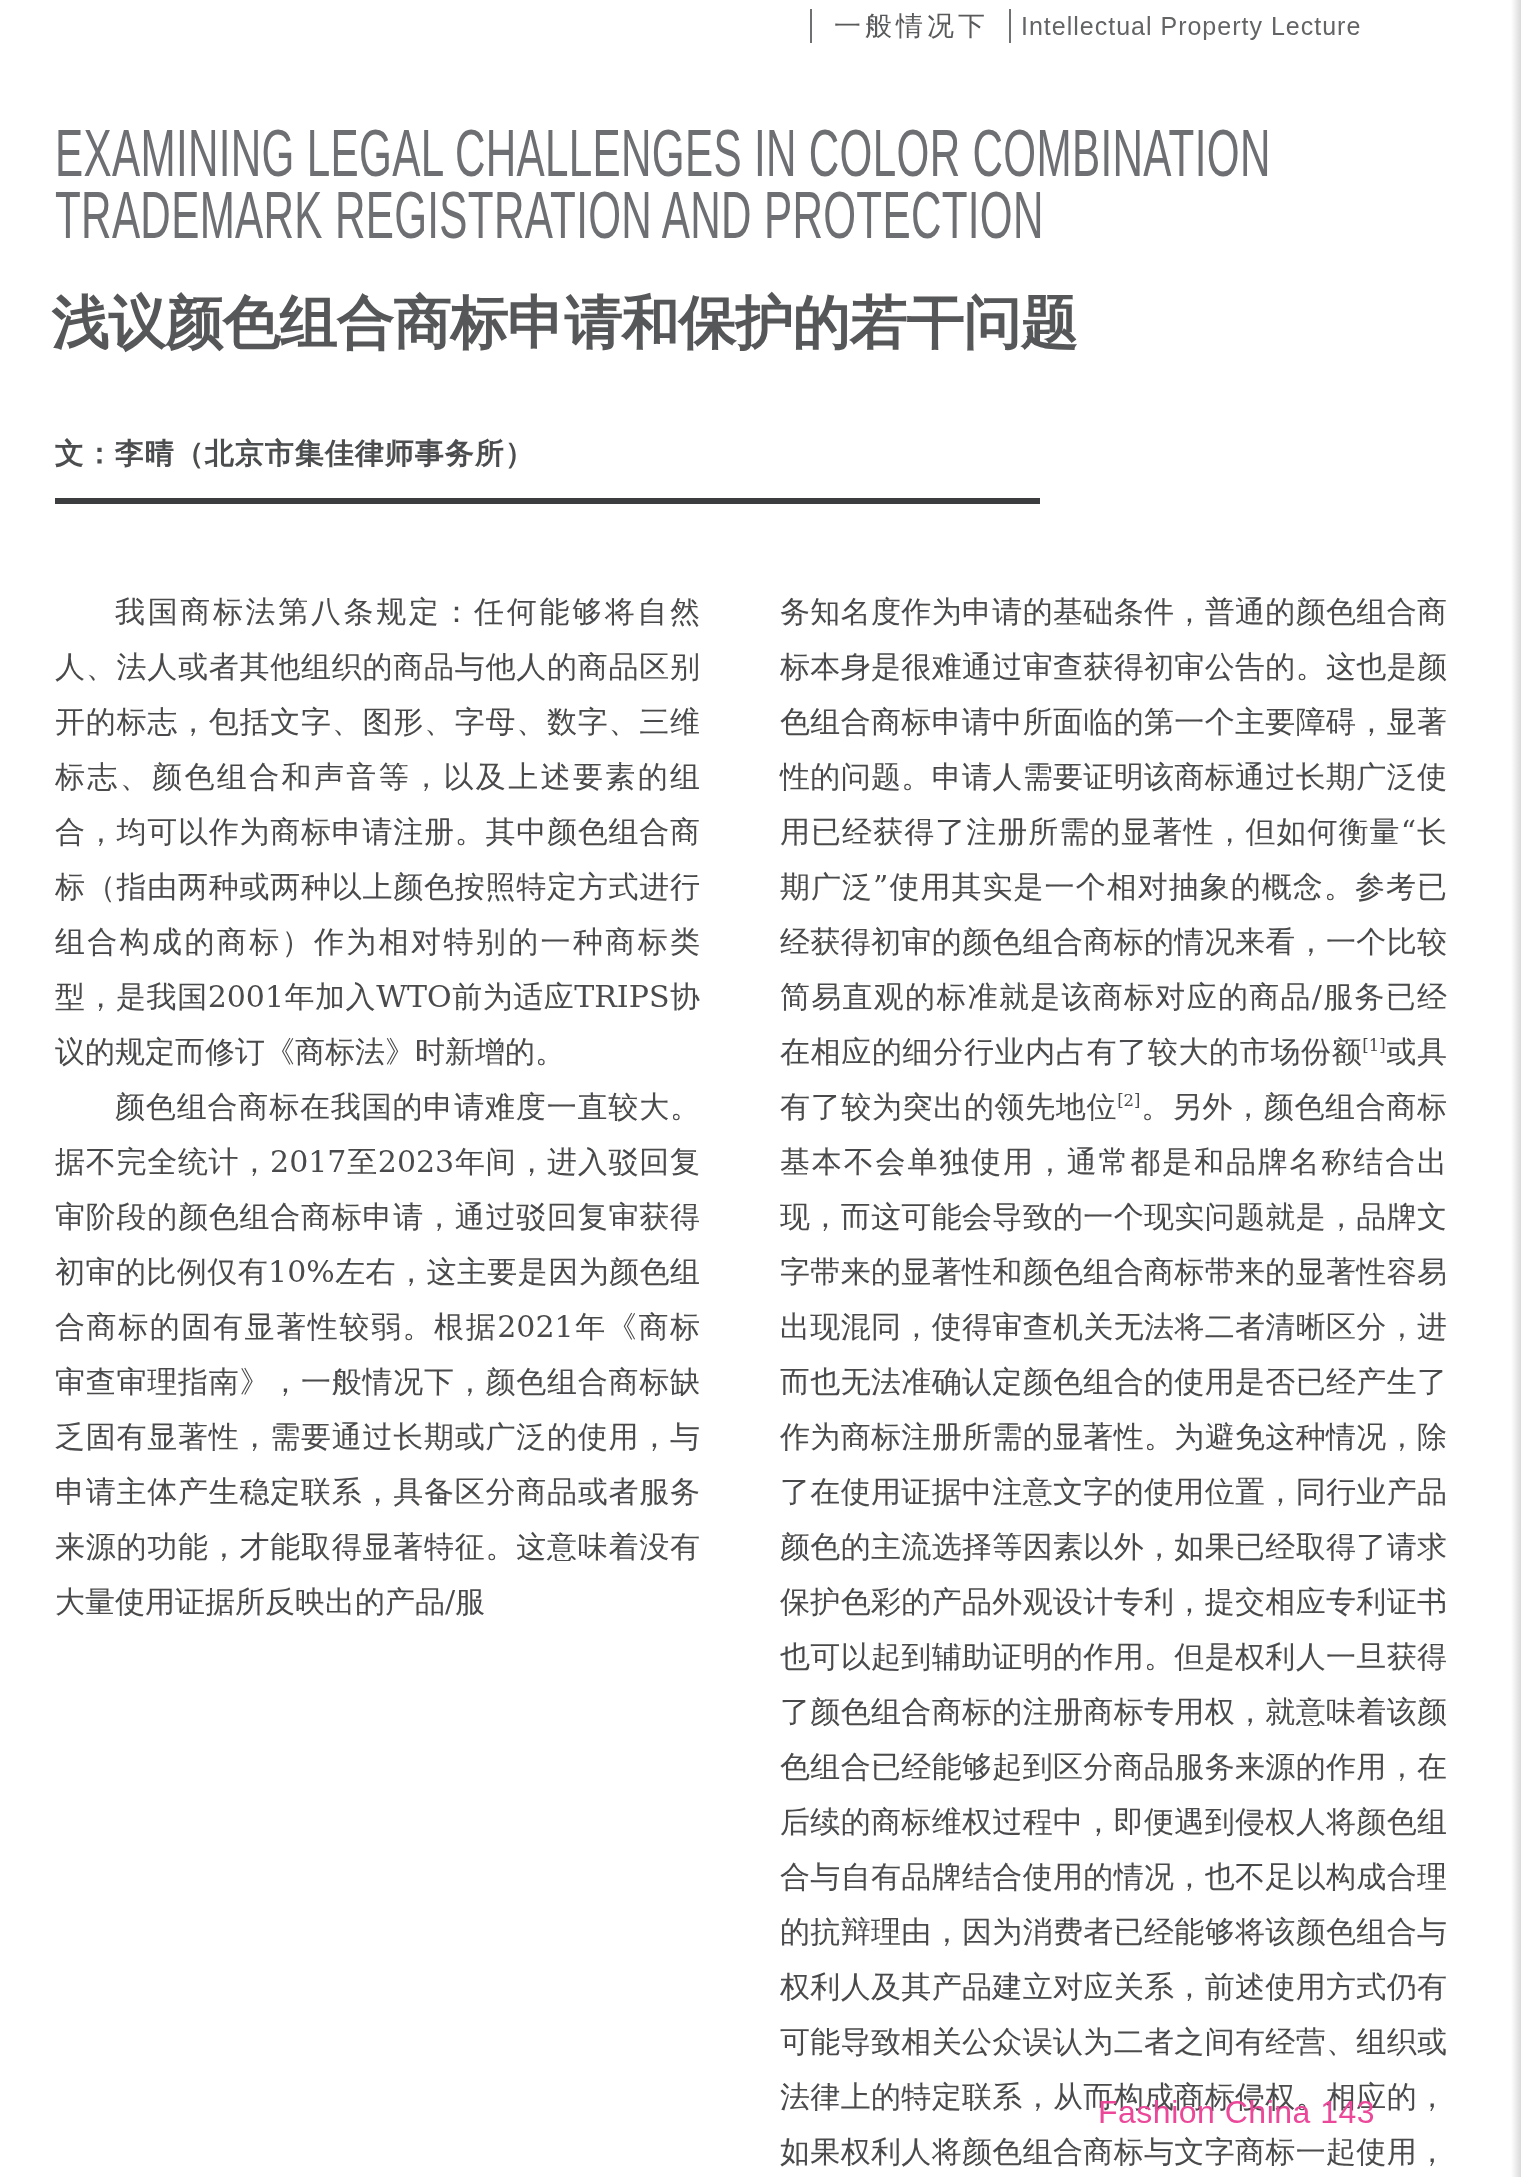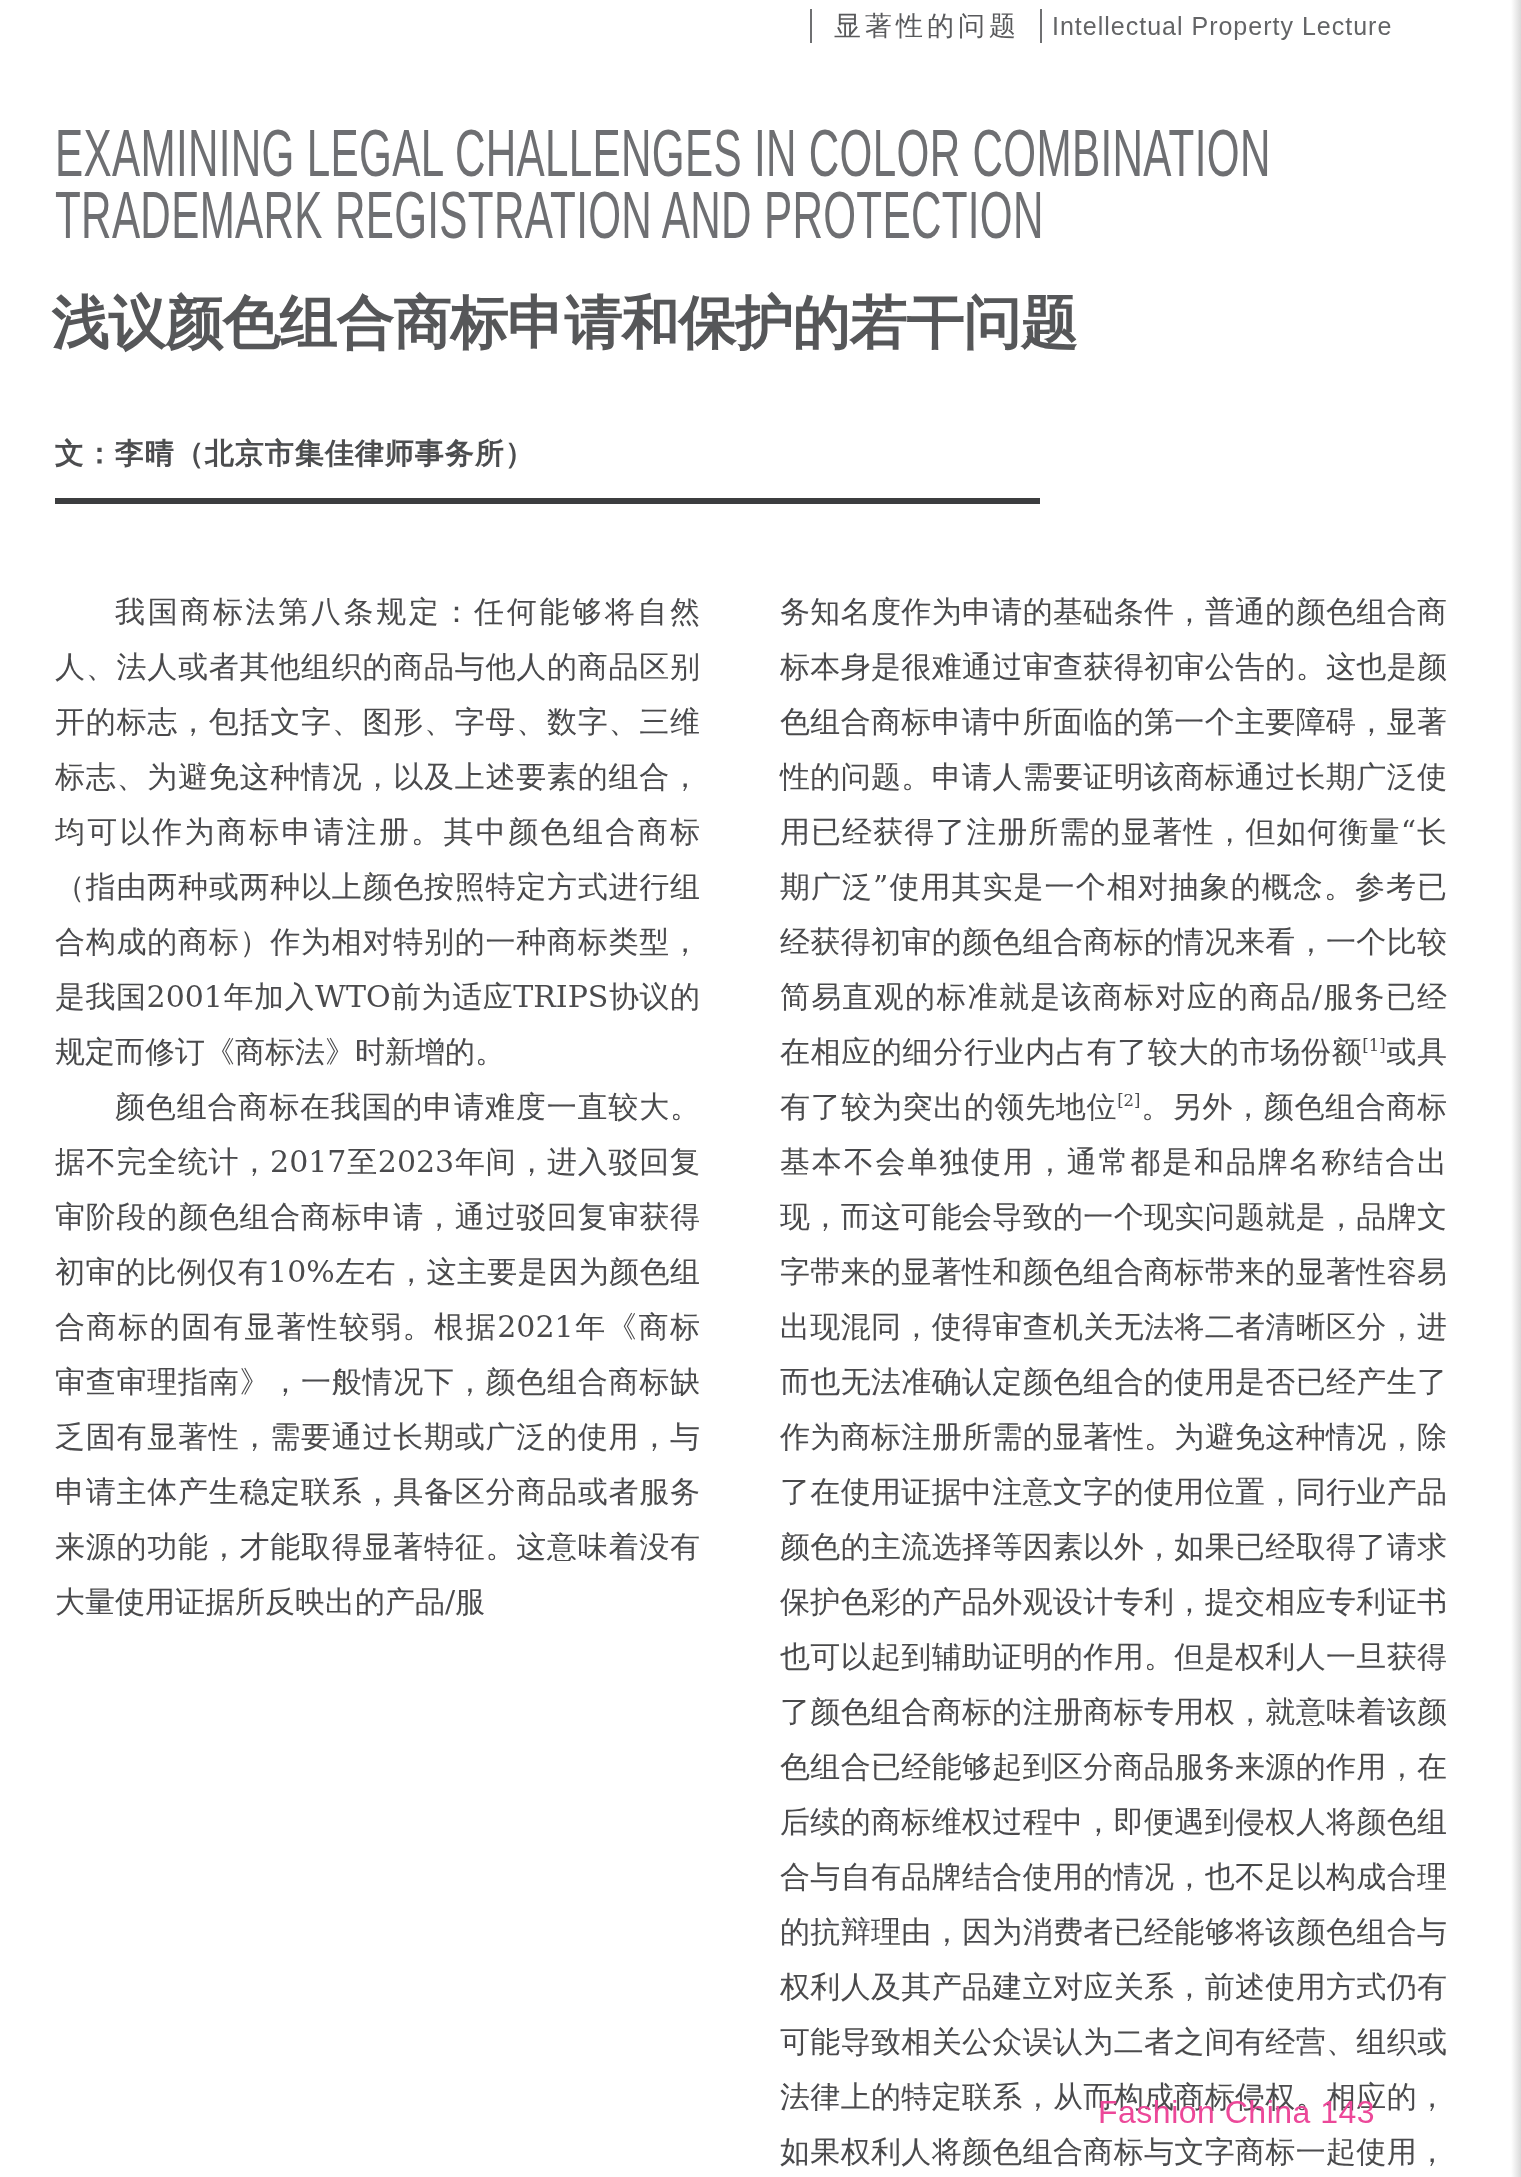--- a/index.html
+++ b/index.html
@@ -128,39 +128,39 @@
     background: linear-gradient(to left, #d9d9d9, rgba(255,255,255,0));
   }
 </style>
 </head>
 <body>
 
 <div class="page">
 
   <div class="header">
     <span class="vbar"></span>
-    <span class="zh">显著性的问题</span>
+    <span class="zh">一般情况下</span>
     <span class="vbar"></span>
     <span class="en">Intellectual Property Lecture</span>
   </div>
 
   <div class="title-en">
     <div>EXAMINING LEGAL CHALLENGES IN COLOR COMBINATION</div>
     <div>TRADEMARK REGISTRATION AND PROTECTION</div>
   </div>
 
   <div class="title-zh">浅议颜色组合商标申请和保护的若干问题</div>
 
   <div class="byline">文：李晴（北京市集佳律师事务所）</div>
 
   <div class="rule"></div>
 
   <div class="columns">
     <div class="col col-left">
-      <p class="indent">我国商标法第八条规定：任何能够将自然人、法人或者其他组织的商品与他人的商品区别开的标志，包括文字、图形、字母、数字、三维标志、为避免这种情况，以及上述要素的组合，均可以作为商标申请注册。其中颜色组合商标（指由两种或两种以上颜色按照特定方式进行组合构成的商标）作为相对特别的一种商标类型，是我国2001年加入WTO前为适应TRIPS协议的规定而修订《商标法》时新增的。</p>
+      <p class="indent">我国商标法第八条规定：任何能够将自然人、法人或者其他组织的商品与他人的商品区别开的标志，包括文字、图形、字母、数字、三维标志、颜色组合和声音等，以及上述要素的组合，均可以作为商标申请注册。其中颜色组合商标（指由两种或两种以上颜色按照特定方式进行组合构成的商标）作为相对特别的一种商标类型，是我国2001年加入WTO前为适应TRIPS协议的规定而修订《商标法》时新增的。</p>
       <p class="indent">颜色组合商标在我国的申请难度一直较大。据不完全统计，2017至2023年间，进入驳回复审阶段的颜色组合商标申请，通过驳回复审获得初审的比例仅有10%左右，这主要是因为颜色组合商标的固有显著性较弱。根据2021年《商标审查审理指南》，一般情况下，颜色组合商标缺乏固有显著性，需要通过长期或广泛的使用，与申请主体产生稳定联系，具备区分商品或者服务来源的功能，才能取得显著特征。这意味着没有大量使用证据所反映出的产品/服</p>
     </div>
     <div class="col col-right">
       <p>
         <span>务知名度作为申请的基础条件，普通的颜色组合商标本身是很难通过审查获得初审公告的。这也是颜色组合商标申请中所面临的第一个主要障碍，显著性的问题。申请人需要证明该商标通过长期广泛使用已经获得了注册所需的显著性，但如何衡量“长期广泛”使用其实是一个相对抽象的概念。参考已经获得初审的颜色组合商标的情况来看，一个比较简易直观的标准就是该商标对应的商品/服务已经在相应的细分行业内占有了较大的市场份额</span><span class="fnref">[1]</span><span>或具有了较为突出的领先地位</span><span class="fnref">[2]</span><span>。另外，颜色组合商标基本不会单独使用，通常都是和品牌名称结合出现，而这可能会导致的一个现实问题就是，品牌文字带来的显著性和颜色组合商标带来的显著性容易出现混同，使得审查机关无法将二者清晰区分，进而也无法准确认定颜色组合的使用是否已经产生了作为商标注册所需的显著性。为避免这种情况，除了在使用证据中注意文字的使用位置，同行业产品颜色的主流选择等因素以外，如果已经取得了请求保护色彩的产品外观设计专利，提交相应专利证书也可以起到辅助证明的作用。但是权利人一旦获得了颜色组合商标的注册商标专用权，就意味着该颜色组合已经能够起到区分商品服务来源的作用，在后续的商标维权过程中，即便遇到侵权人将颜色组合与自有品牌结合使用的情况，也不足以构成合理的抗辩理由，因为消费者已经能够将该颜色组合与权利人及其产品建立对应关系，前述使用方式仍有可能导致相关公众误认为二者之间有经营、组织或法律上的特定联系，从而构成商标侵权。相应的，如果权利人将颜色组合商标与文字商标一起使用，那么也是对这些商标的共</span>
       </p>
     </div>
   </div>
 
   <div class="footer">Fashion China 143</div>

